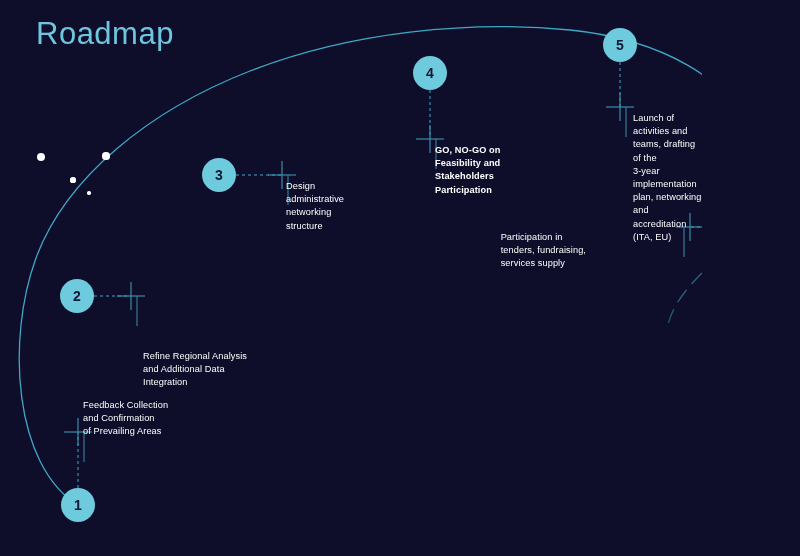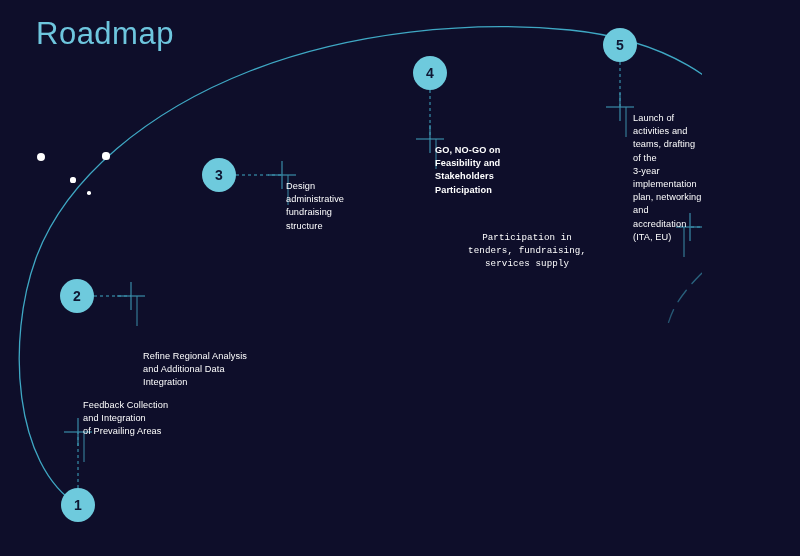--- a/index.html
+++ b/index.html
@@ -54,22 +54,21 @@
   }
   .step-text {
     position: absolute;
     color: #ffffff;
     font-size: 9.2px;
     line-height: 13.2px;
     white-space: pre-line;
     letter-spacing: 0.1px;
   }
   .step-text.right-align {
-    text-align: center;
-    font-family: Liberation Mono, monospace;
+    text-align: left;
   }
 </style>
 </head>
 <body>
 
 <div id="roadmap-canvas">
 
   <svg id="bg-svg" viewBox="0 0 800 556" xmlns="http://www.w3.org/2000/svg">
     <defs>
       <linearGradient id="tailFade" x1="0" y1="0" x2="0.7" y2="1">
@@ -137,28 +136,28 @@
       <div class="node" style="left: 61px; top: 488px; width: 34px; height: 34px; background: rgb(110, 202, 221);">1</div>
       <div class="node" style="left: 60px; top: 279px; width: 34px; height: 34px; background: rgb(110, 202, 221);">2</div>
       <div class="node" style="left: 202px; top: 158px; width: 34px; height: 34px; background: rgb(110, 202, 221);">3</div>
       <div class="node" style="left: 413px; top: 56px; width: 34px; height: 34px; background: rgb(110, 202, 221);">4</div>
       <div class="node" style="left: 603px; top: 28px; width: 34px; height: 34px; background: rgb(110, 202, 221);">5</div>
       <div class="node" style="left: 736px; top: 210px; width: 34px; height: 34px; background: rgb(110, 202, 221);">6</div>
     </div>
 
   <div id="labels-layer">
       <div class="step-text" style="left: 83px; top: 399px; color: rgb(255, 255, 255);">Feedback Collection
-and Integration
+and Confirmation
 of Prevailing Areas</div>
       <div class="step-text" style="left: 143px; top: 302px; color: rgb(255, 255, 255); margin-top: 48px;">Refine Regional Analysis
 and Additional Data
 Integration</div>
       <div class="step-text" style="left: 286px; top: 180px; color: rgb(255, 255, 255);">Design
 administrative
-fundraising
+networking
 structure</div>
       <div class="step-text" style="left: 435px; top: 144px; color: rgb(255, 255, 255); font-weight: bold;">GO, NO-GO on
 Feasibility and
 Stakeholders
 Participation</div>
       <div class="step-text" style="left: 625px; top: 112px; color: rgb(255, 255, 255); margin-left: 8px;">Launch of activities and
 teams, drafting of the
 3-year implementation
 plan, networking and
 accreditation (ITA, EU)</div>

